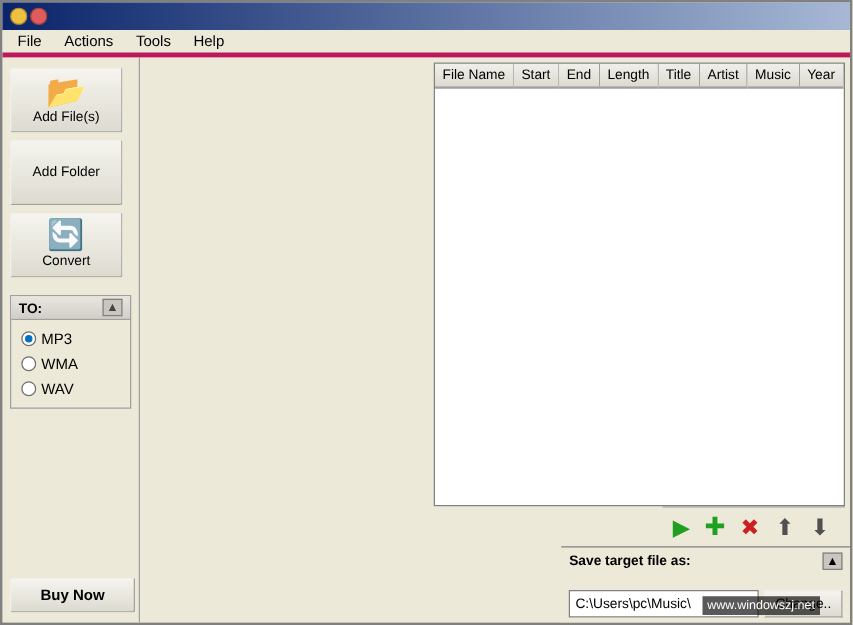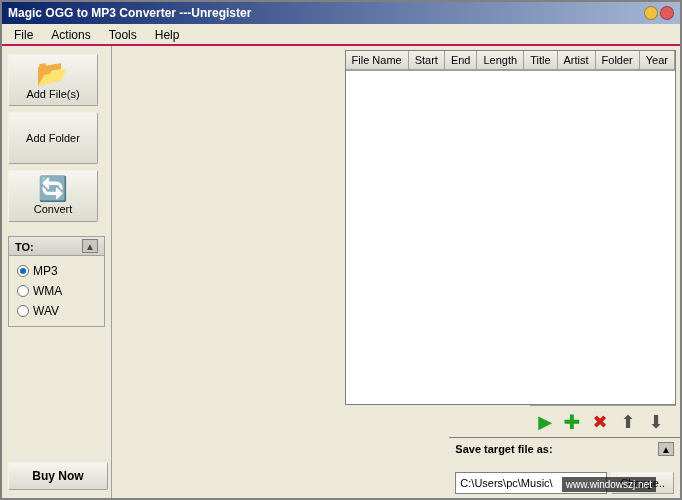--- a/index.html
+++ b/index.html
@@ -46,25 +46,26 @@
       border: 1px solid rgba(0,0,0,0.3);
       cursor: pointer;
     }
 
     .title-btn.close { background: #e05c5c; }
     .title-btn.minimize { background: #f0c040; }
 
     
     .menu-bar {
       background: #ece9d8;
-      border-bottom: 2px solid #be185d;
+      border-bottom: 4px solid #be185d;
       display: flex;
       gap: 2px;
       padding: 2px 4px;
       height: 22px;
+      align-items: center;
     }
 
     .menu-item {
       padding: 2px 8px;
       cursor: pointer;
       font-size: 12px;
       color: #000;
     }
 
     
@@ -348,21 +349,20 @@
       font-size: 24px;
       line-height: 1;
     }
   </style>
 </head>
 <body>
 
 <div class="window" style="position:relative;">
 
   <div class="title-bar">
-    <span>Magic OGG to MP3 Converter ---Unregister</span>
     <div class="title-bar-buttons">
       <div class="title-btn minimize"></div>
       <div class="title-btn close"></div>
     </div>
   </div>
 
   <div class="menu-bar">
     <span class="menu-item">File</span>
     <span class="menu-item">Actions</span>
     <span class="menu-item">Tools</span>
@@ -419,21 +419,21 @@
       <div class="file-table-container">
         <table class="file-table">
           <thead>
             <tr>
               <th>File Name</th>
               <th>Start</th>
               <th>End</th>
               <th>Length</th>
               <th>Title</th>
               <th>Artist</th>
-              <th>Folder</th>
+              <th>Music</th>
               <th>Year</th>
             </tr>
           </thead>
           <tbody>
           </tbody>
         </table>
       </div>
 
       <div class="bottom-toolbar">
         <span class="play-btn">▶</span>

